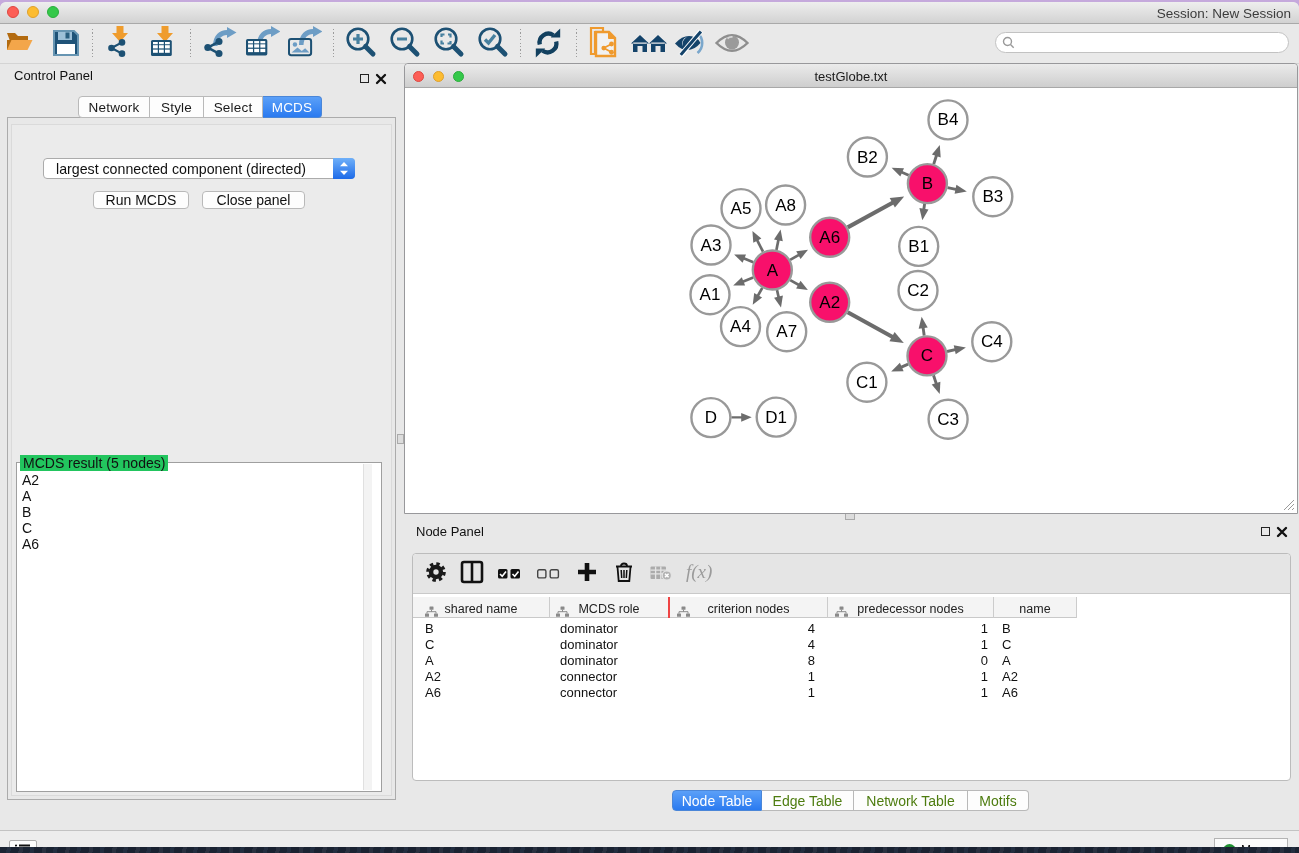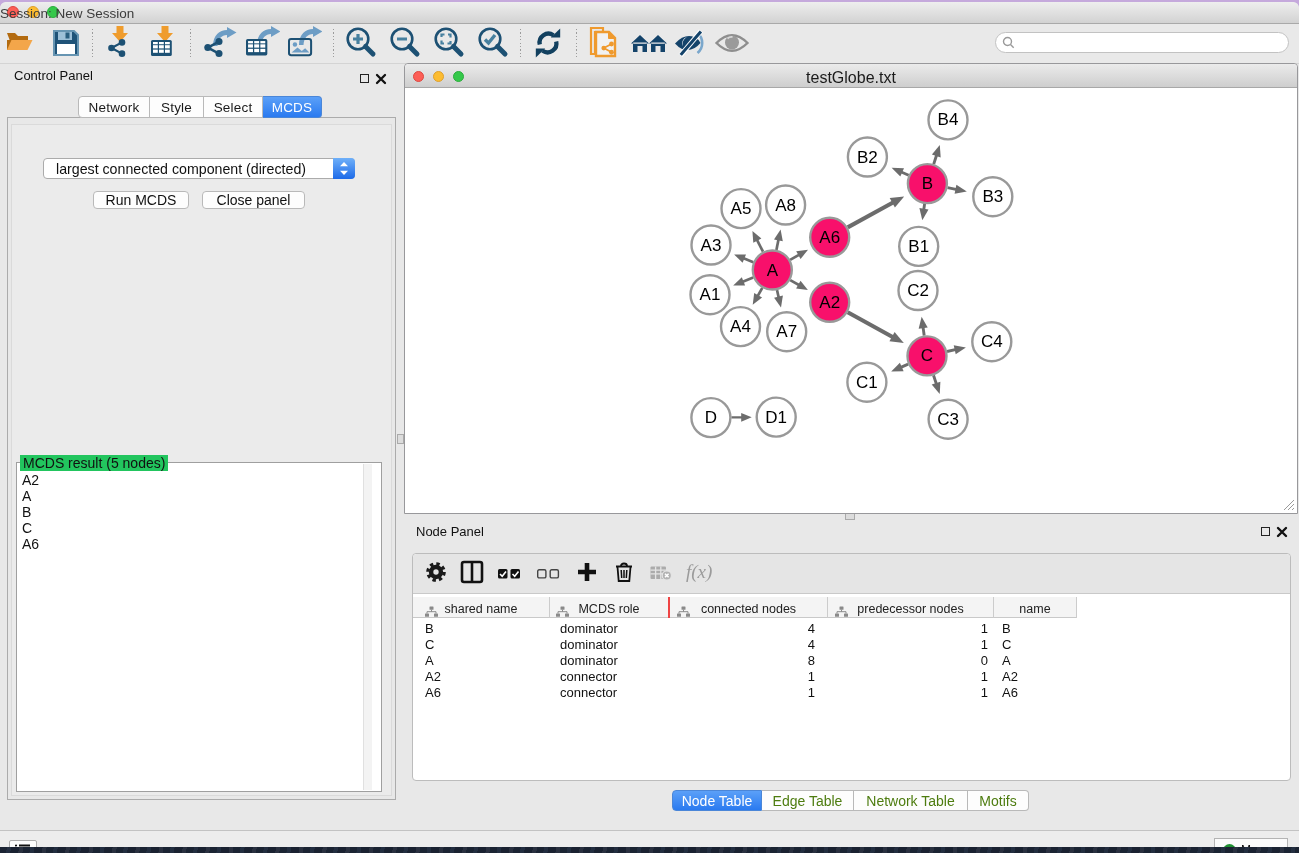--- a/index.html
+++ b/index.html
@@ -12,21 +12,21 @@
 </style></head>
 <body>
 <div id="app">
 <div id="win">
 <div id="coord" style="position:absolute;left:0;top:-2px;width:1299px;height:853px">
 
 <div class="abs" style="left:0;top:2px;width:1299px;height:22px;background:linear-gradient(#eeeeee,#d2d2d2);border-bottom:1px solid #a9a9a9;border-radius:6px 6px 0 0">
   <div class="light" style="left:7px;background:#fc5e56;border:0.5px solid #dd4741"></div>
   <div class="light" style="left:27px;background:#fcbc30;border:0.5px solid #dfa02b"></div>
   <div class="light" style="left:47px;background:#35c84a;border:0.5px solid #2aad3c"></div>
-  <div class="abs" style="left:0;right:8px;top:4px;text-align:left;font-size:13.5px;color:#3c3c3c">Session: New Session</div>
+  <div class="abs" style="left:0;right:8px;top:4px;text-align:right;font-size:13.5px;color:#3c3c3c">Session: New Session</div>
 </div>
 
 <div class="abs" style="left:0;top:24px;width:1299px;height:40px;background:#e9e9e9;border-bottom:1px solid #d4d4d4">
 <div class="abs" style="position:relative;width:100%;height:100%">
 <div style="position:absolute;left:4px;top:2px;width:34px;height:34px"><svg width="34" height="34" viewBox="0 0 34 34">
 <path d="M3 7 h8 l3 3 h10 v5 H6 z" fill="#b36b10"></path>
 <path d="M3 7 v17 l4 0 3-10 h-7z" fill="#b36b10"></path>
 <path d="M7.5 14 h21 l-5 10 H3 z" fill="#f3a64a"></path>
 </svg></div>
             <div style="position:absolute;left:49px;top:2px;width:34px;height:34px"><svg width="34" height="34" viewBox="0 0 34 34">
@@ -218,21 +218,21 @@
 <div class="abs" style="left:22px;top:472px;font-size:14px;color:#111;line-height:16px">A2<br>A<br>B<br>C<br>A6</div>
 
 <div class="abs" style="left:397px;top:434px;width:7px;height:10px;background:#dcdcdc;border:1px solid #aaa"></div>
 <div class="abs" style="left:845px;top:513px;width:10px;height:7px;background:#dcdcdc;border:1px solid #aaa"></div>
 
 <div class="abs" style="left:404px;top:63px;width:894px;height:451px;background:#fff;border:1px solid #98989b;border-radius:4px 4px 0 0">
   <div class="abs" style="left:0;top:0;width:892px;height:24px;background:linear-gradient(#ebebeb,#cecece);border-bottom:1px solid #a8a8a8;border-radius:4px 4px 0 0">
     <div class="light" style="left:8px;top:7px;width:11px;height:11px;background:#fc5e56;border:0.5px solid #dd4741"></div>
     <div class="light" style="left:28px;top:7px;width:11px;height:11px;background:#fcbc30;border:0.5px solid #dfa02b"></div>
     <div class="light" style="left:48px;top:7px;width:11px;height:11px;background:#35c84a;border:0.5px solid #2aad3c"></div>
-    <div class="abs" style="left:0;right:0;top:5px;text-align:center;font-size:16px;color:#1a1a1a">testGlobe.txt</div>
+    <div class="abs" style="left:0;right:0;top:5px;text-align:center;font-size:13px;color:#1a1a1a">testGlobe.txt</div>
   </div>
   <svg width="894" height="426" viewBox="404 87 894 426" style="position:absolute;left:-1px;top:23px;" font-family="Liberation Sans, sans-serif">
 <line x1="753.2" y1="277.6" x2="740.9" y2="282.4" stroke="#6c6c6c" stroke-width="2.7"></line>
 <polygon points="733.2,285.5 741.8,277.2 745.1,285.6" fill="#6c6c6c"></polygon>
 <line x1="753.3" y1="262.3" x2="741.8" y2="257.6" stroke="#6c6c6c" stroke-width="2.7"></line>
 <polygon points="734.1,254.4 746.0,254.4 742.6,262.8" fill="#6c6c6c"></polygon>
 <line x1="762.3" y1="287.9" x2="756.8" y2="297.6" stroke="#6c6c6c" stroke-width="2.7"></line>
 <polygon points="752.7,304.8 754.2,293.0 762.1,297.4" fill="#6c6c6c"></polygon>
 <line x1="763.0" y1="251.7" x2="756.1" y2="238.2" stroke="#6c6c6c" stroke-width="2.7"></line>
 <polygon points="752.4,230.9 761.4,238.6 753.3,242.7" fill="#6c6c6c"></polygon>
@@ -396,21 +396,21 @@
           </div>
   <div class="abs" style="left:257px;top:0;width:158px;height:21px;border-right:1px solid #ccc">
             <span style="position:absolute;left:7px;top:7px"><svg width="13" height="12" viewBox="0 0 13 12">
                 <g fill="#8a8a8a">
                   <rect x="4.5" y="0.5" width="4" height="3.2" rx="0.5"></rect>
                   <rect x="0" y="7.5" width="4" height="3.2" rx="0.5"></rect>
                   <rect x="9" y="7.5" width="4" height="3.2" rx="0.5"></rect>
                 </g>
                 <path d="M6.5 3.7 v2 M2 7.5 v-1.8 h9 v1.8" stroke="#8a8a8a" fill="none" stroke-width="1"></path>
               </svg></span>
-            <div style="position:absolute;left:0;right:0;top:5px;text-align:center;font-size:12.5px;color:#222">connected nodes</div>
+            <div style="position:absolute;left:0;right:0;top:5px;text-align:center;font-size:12.5px;color:#222">criterion nodes</div>
           </div>
   <div class="abs" style="left:415px;top:0;width:166px;height:21px;border-right:1px solid #ccc">
             <span style="position:absolute;left:7px;top:7px"><svg width="13" height="12" viewBox="0 0 13 12">
                 <g fill="#8a8a8a">
                   <rect x="4.5" y="0.5" width="4" height="3.2" rx="0.5"></rect>
                   <rect x="0" y="7.5" width="4" height="3.2" rx="0.5"></rect>
                   <rect x="9" y="7.5" width="4" height="3.2" rx="0.5"></rect>
                 </g>
                 <path d="M6.5 3.7 v2 M2 7.5 v-1.8 h9 v1.8" stroke="#8a8a8a" fill="none" stroke-width="1"></path>
               </svg></span>

